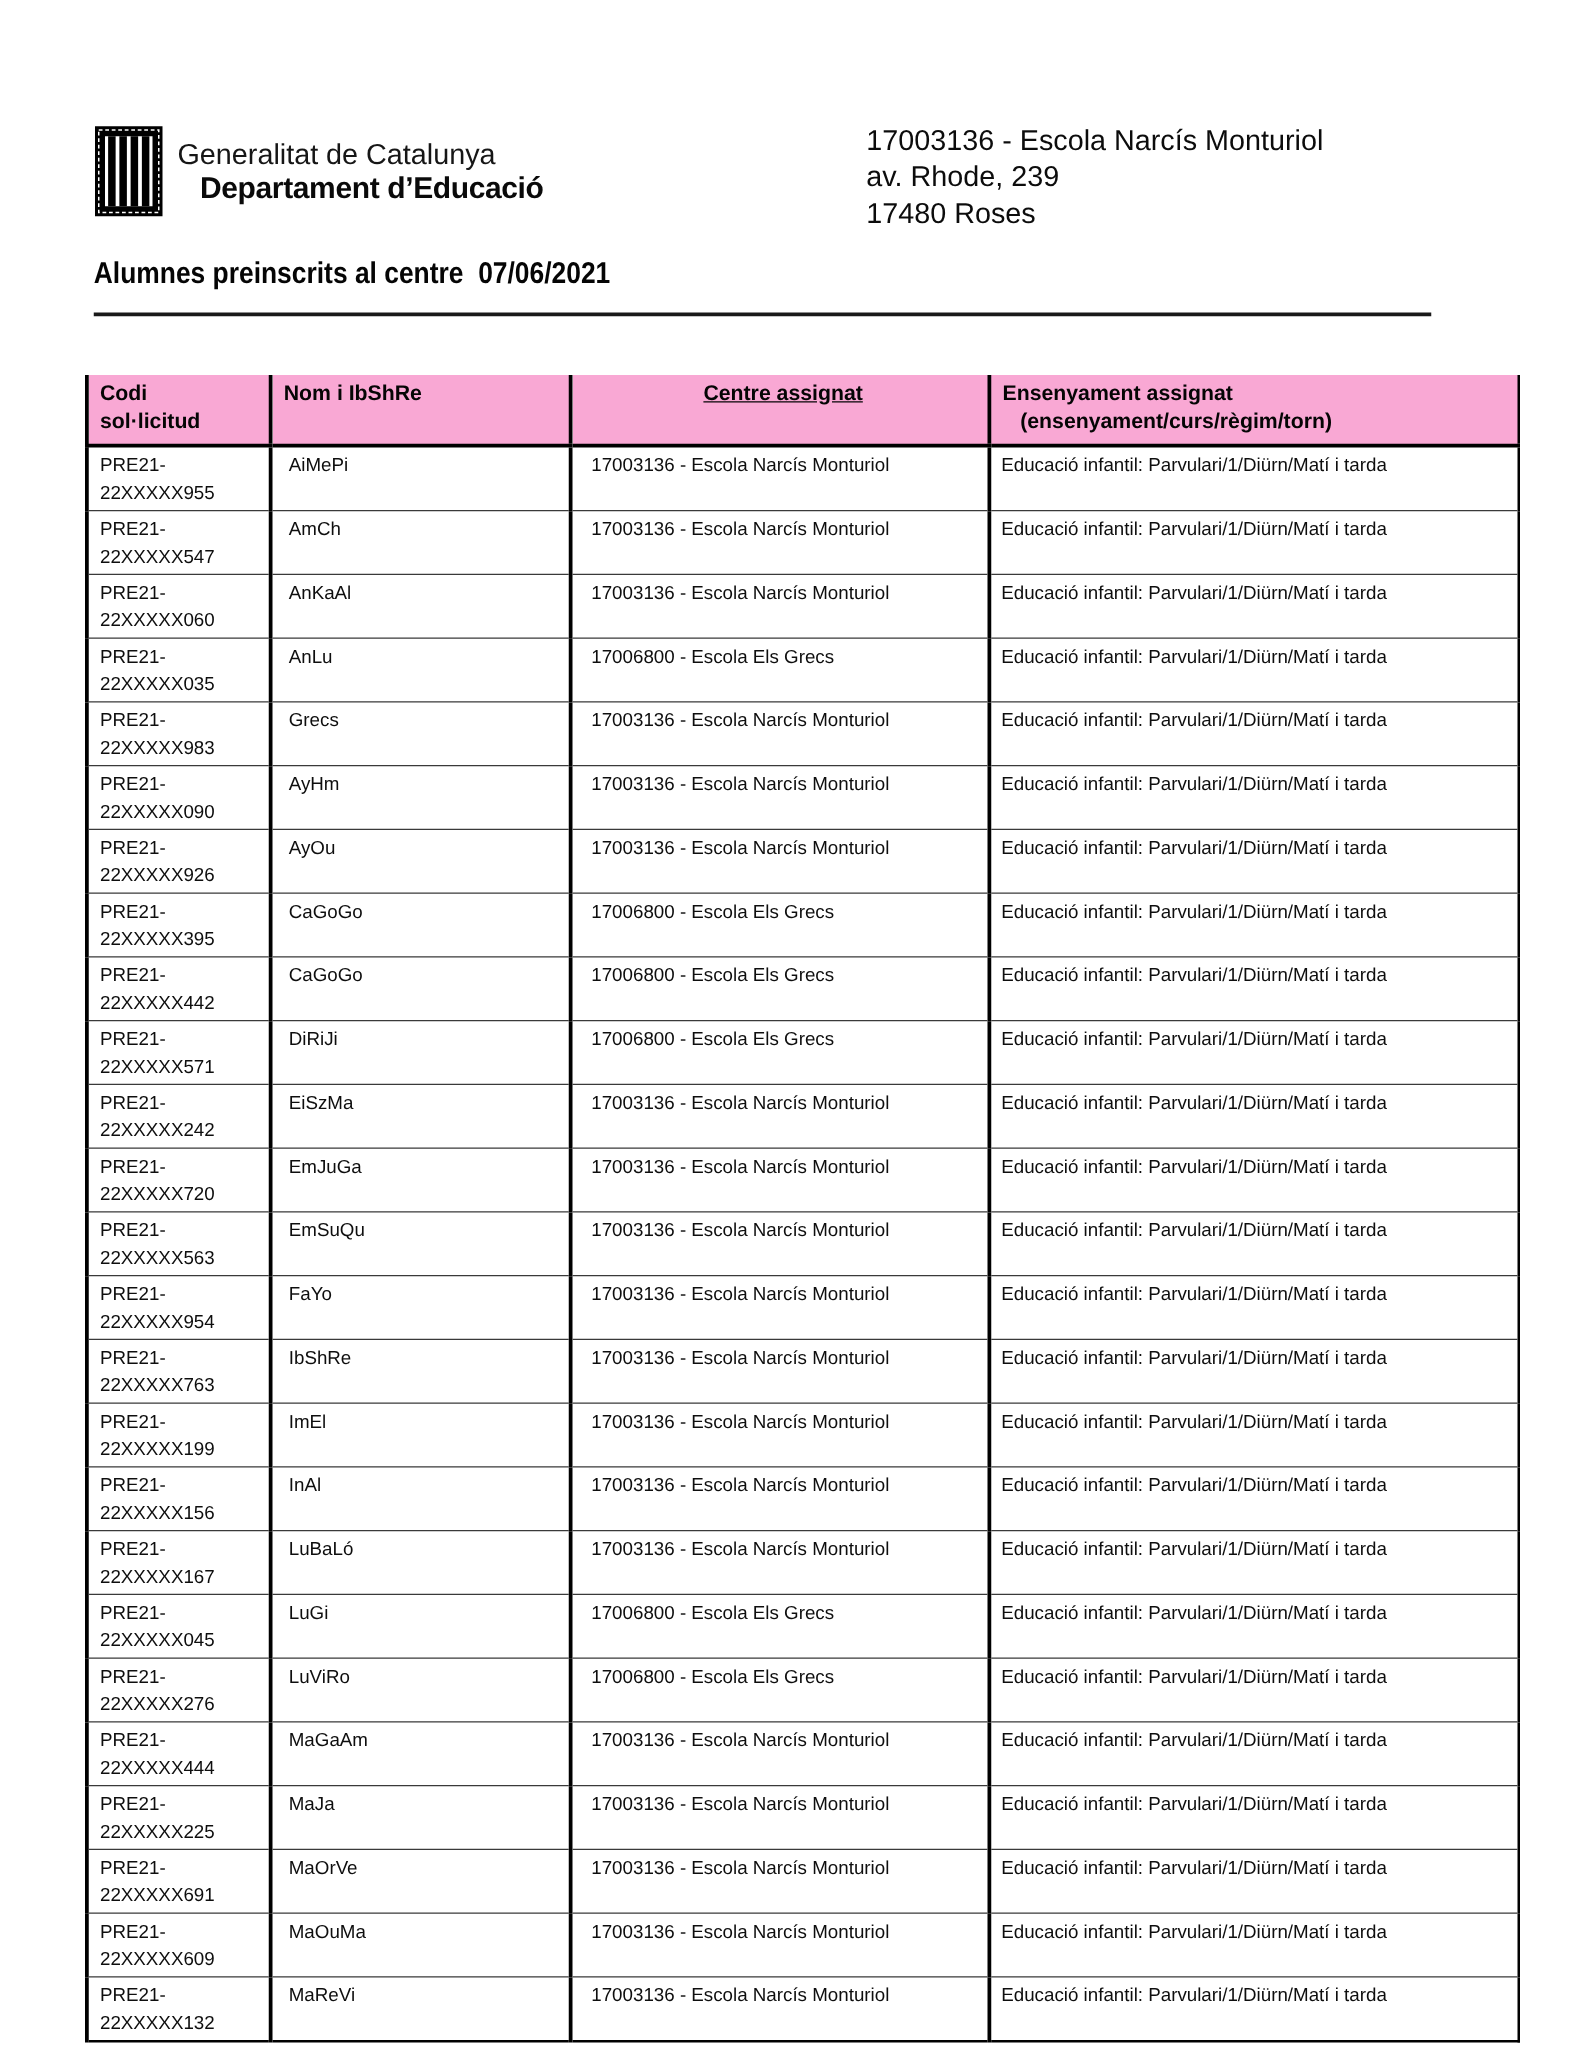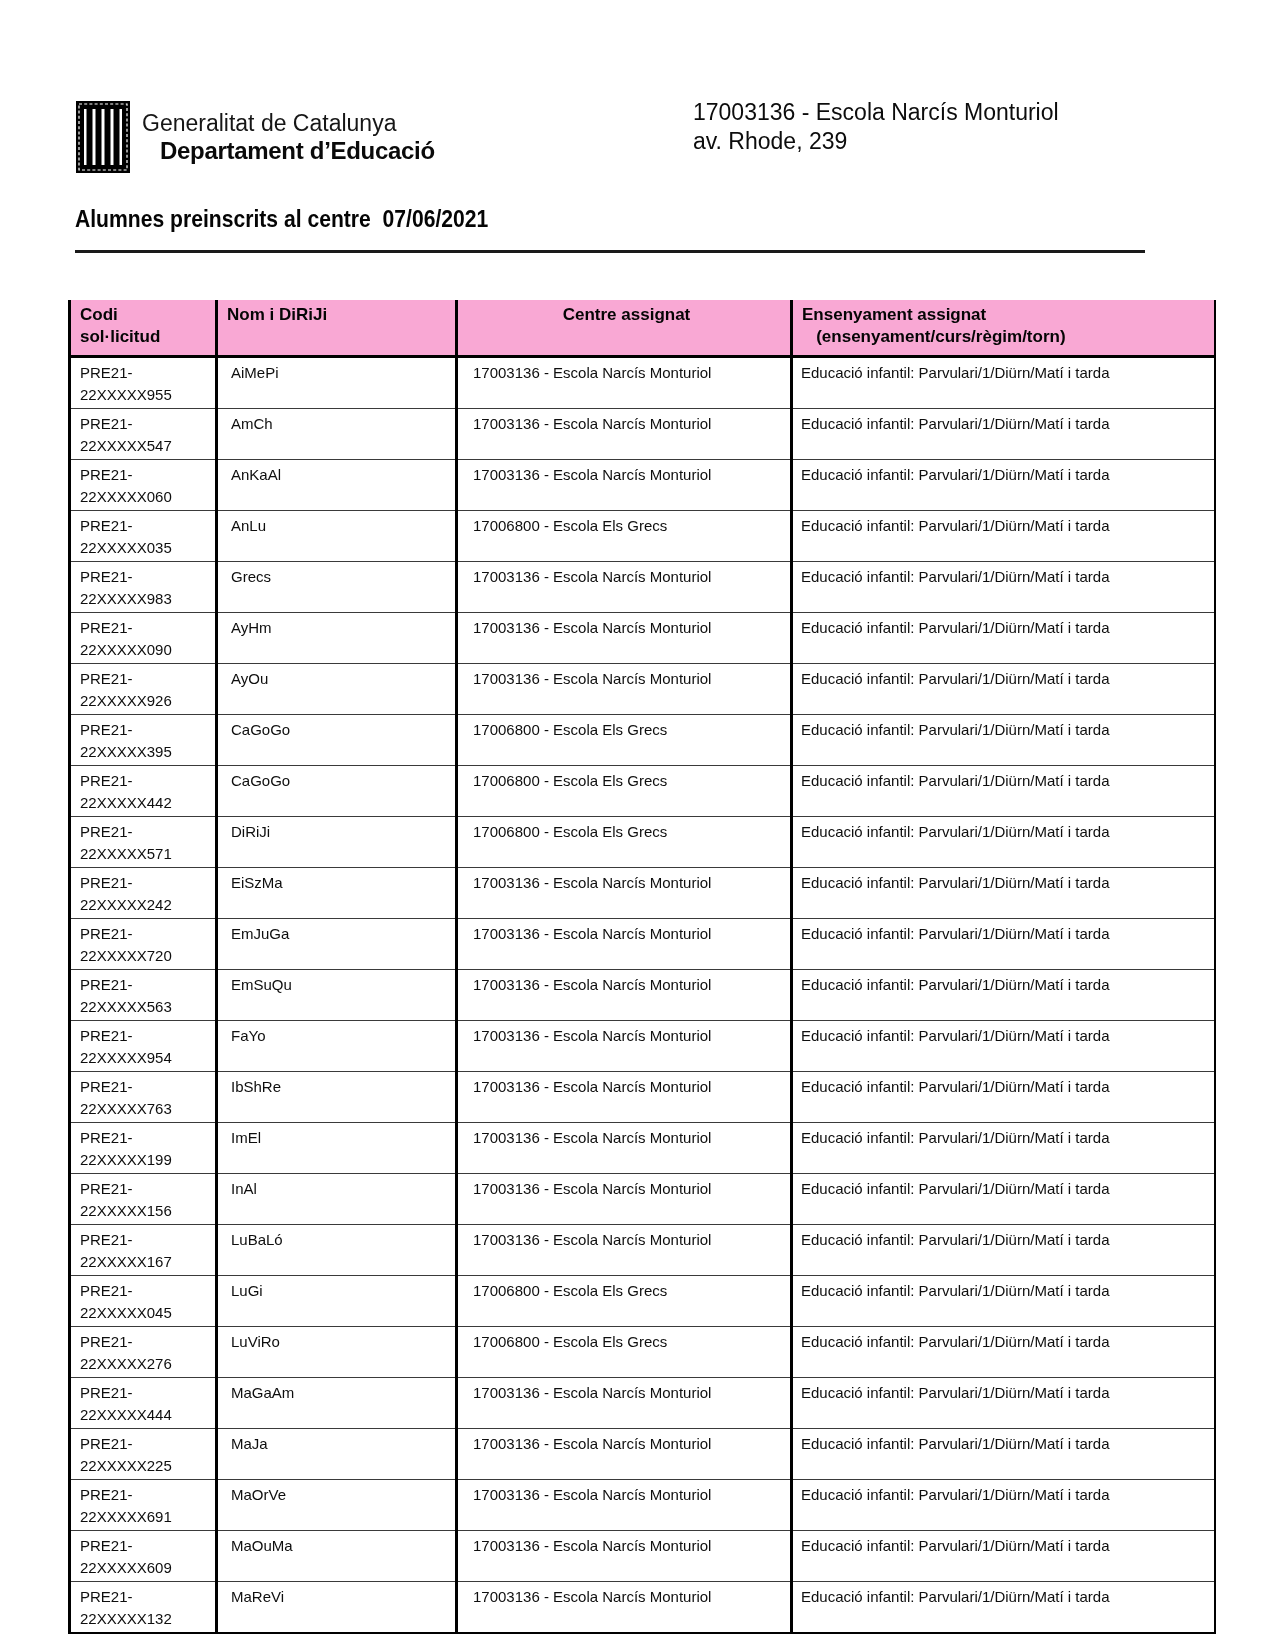--- a/index.html
+++ b/index.html
@@ -37,21 +37,21 @@
   .roster th,.roster td{overflow:hidden;}
   .head-row th{
     background:#f9a8d4;
     border-left:3px solid #000;border-right:2px solid #000;
     border-bottom:3px solid #000;
     height:49px;vertical-align:top;text-align:left;
     font-size:17px;font-weight:bold;line-height:22px;
     padding:4px 4px 2px 9px;
     white-space:pre-wrap;color:#050505;
   }
-  .head-row th.h3{text-align:center;}
+  .head-row th.h3{text-align:center;text-decoration:underline;}
   .data-row td{
     background:#ffffff;
     border-left:3px solid #000;border-right:2px solid #000;
     border-bottom:1px solid #3a3a3a;
     height:44px;vertical-align:top;
     padding:4px 4px 2px 9px;line-height:22px;
   }
   .data-row td.d2{padding-left:13px;}
   .data-row td.d3{padding-left:15px;}
   .data-row td.d4{padding-left:8px;}
@@ -74,39 +74,40 @@
     </svg>
     <div class="logo-text">
       <div class="logo-org">Generalitat de Catalunya</div>
       <div class="logo-dept">Departament d’Educació</div>
     </div>
   </div>
 
   <div class="school-block">
     <div>17003136 - Escola Narcís Monturiol</div>
     <div>av. Rhode, 239</div>
+    <div>17480 Roses</div>
   </div>
 
   <div class="title-block">
     <div><span class="cond">Alumnes preinscrits al centre  07/06/2021</span></div>
   </div>
   <div class="title-rule"></div>
 
   <table class="roster">
     <colgroup>
         <col class="c1">
         <col class="c2">
         <col class="c3">
         <col class="c4">
       </colgroup>
     <thead>
       <tr class="head-row">
         <th class="h1">Codi
 sol·licitud</th>
-        <th class="h2">Nom i DiRiJi</th>
+        <th class="h2">Nom i IbShRe</th>
         <th class="h3">Centre assignat</th>
         <th class="h4">Ensenyament assignat
    (ensenyament/curs/règim/torn)</th>
       </tr>
     </thead>
     <tbody>
     <tr class="data-row">
       <td class="d1">
         <div>PRE21-</div>
         <div>22XXXXX955</div>

